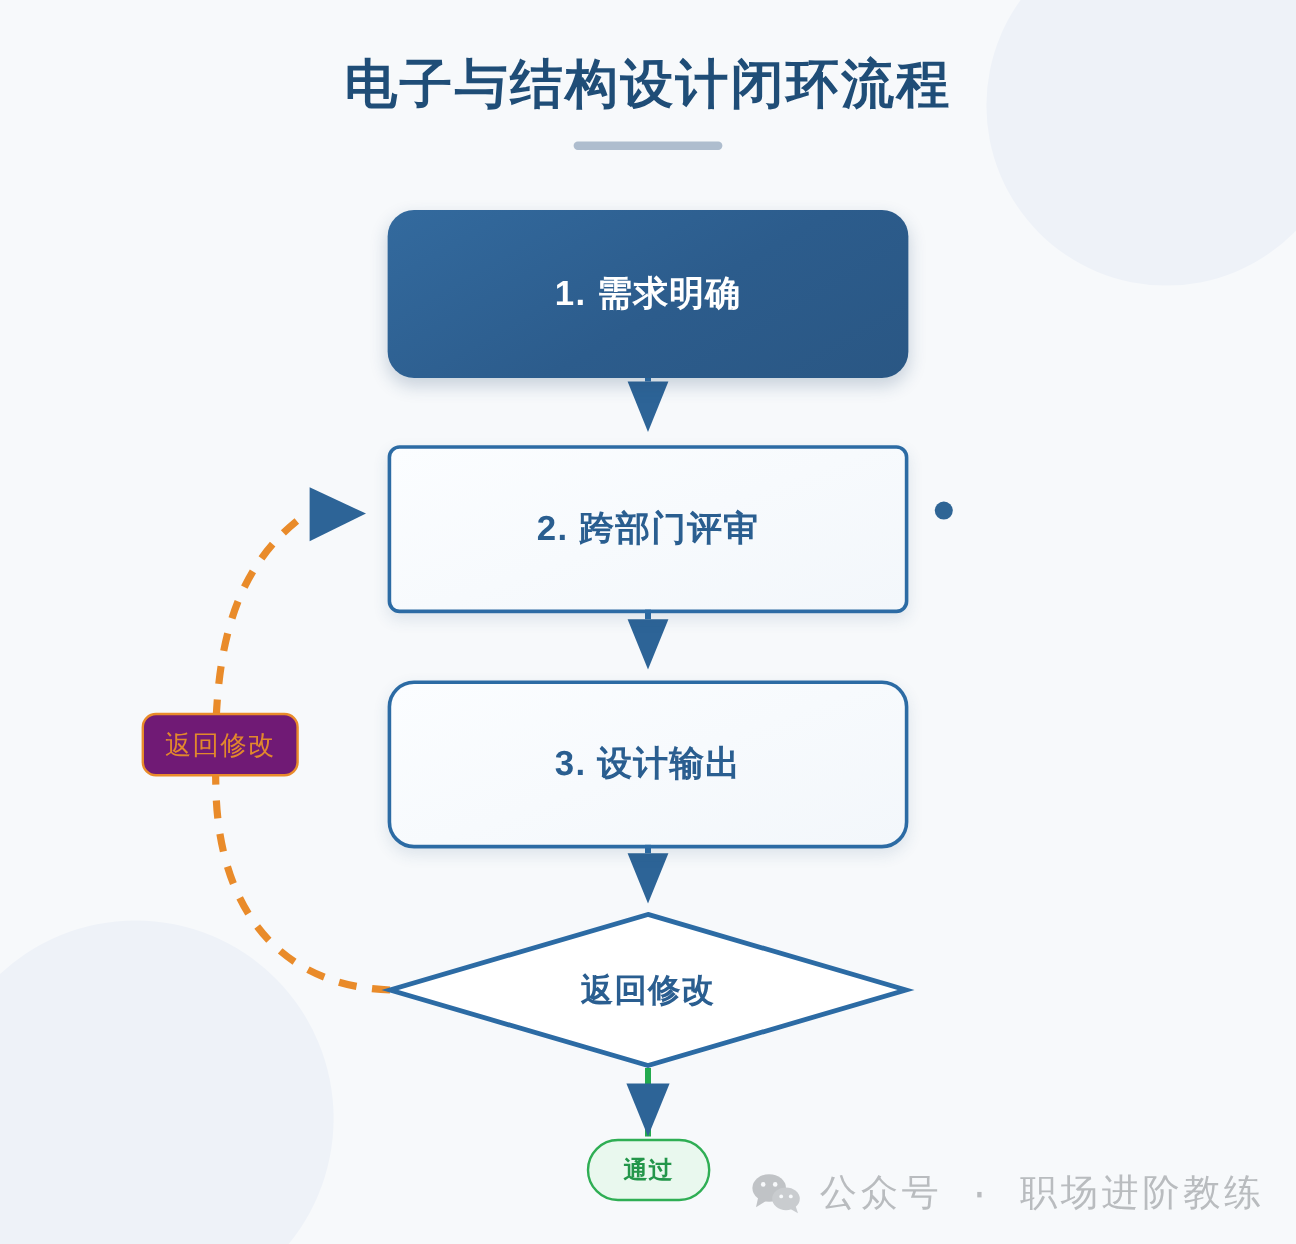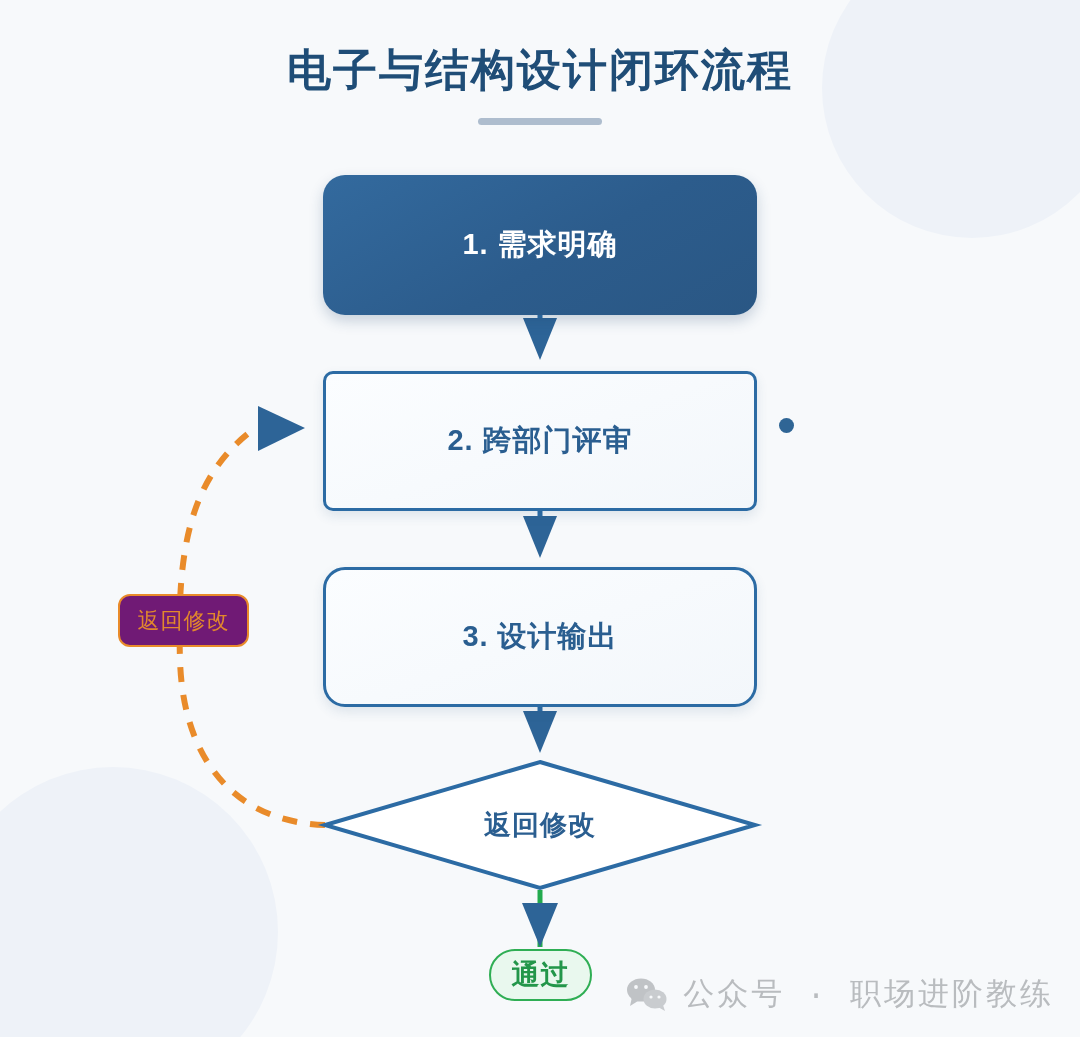--- a/index.html
+++ b/index.html
@@ -127,21 +127,21 @@
   
   .node-terminal {
     left: 489px;
     top: 949px;
     width: 103px;
     height: 52px;
     border-radius: 26px;
     background: #e9f8ee;
     border: 2.5px solid #2fae54;
     color: #23964a;
-    font-size: 28px;
+    font-size: 20px;
     font-weight: bold;
     letter-spacing: 1px;
   }
 
   
   .rework-chip {
     left: 118px;
     top: 594px;
     width: 131px;
     height: 53px;

